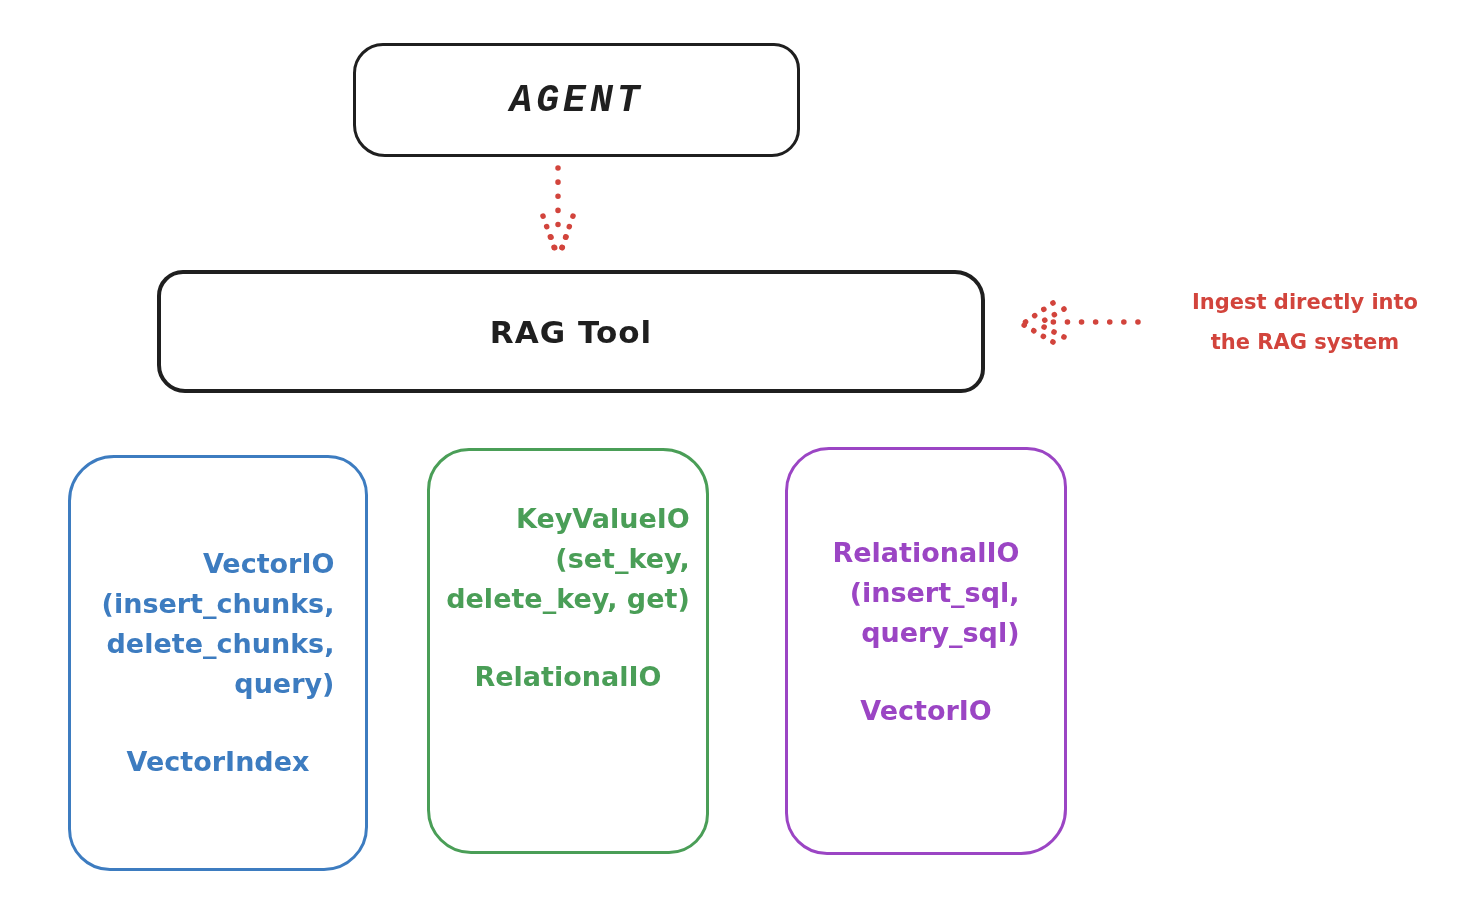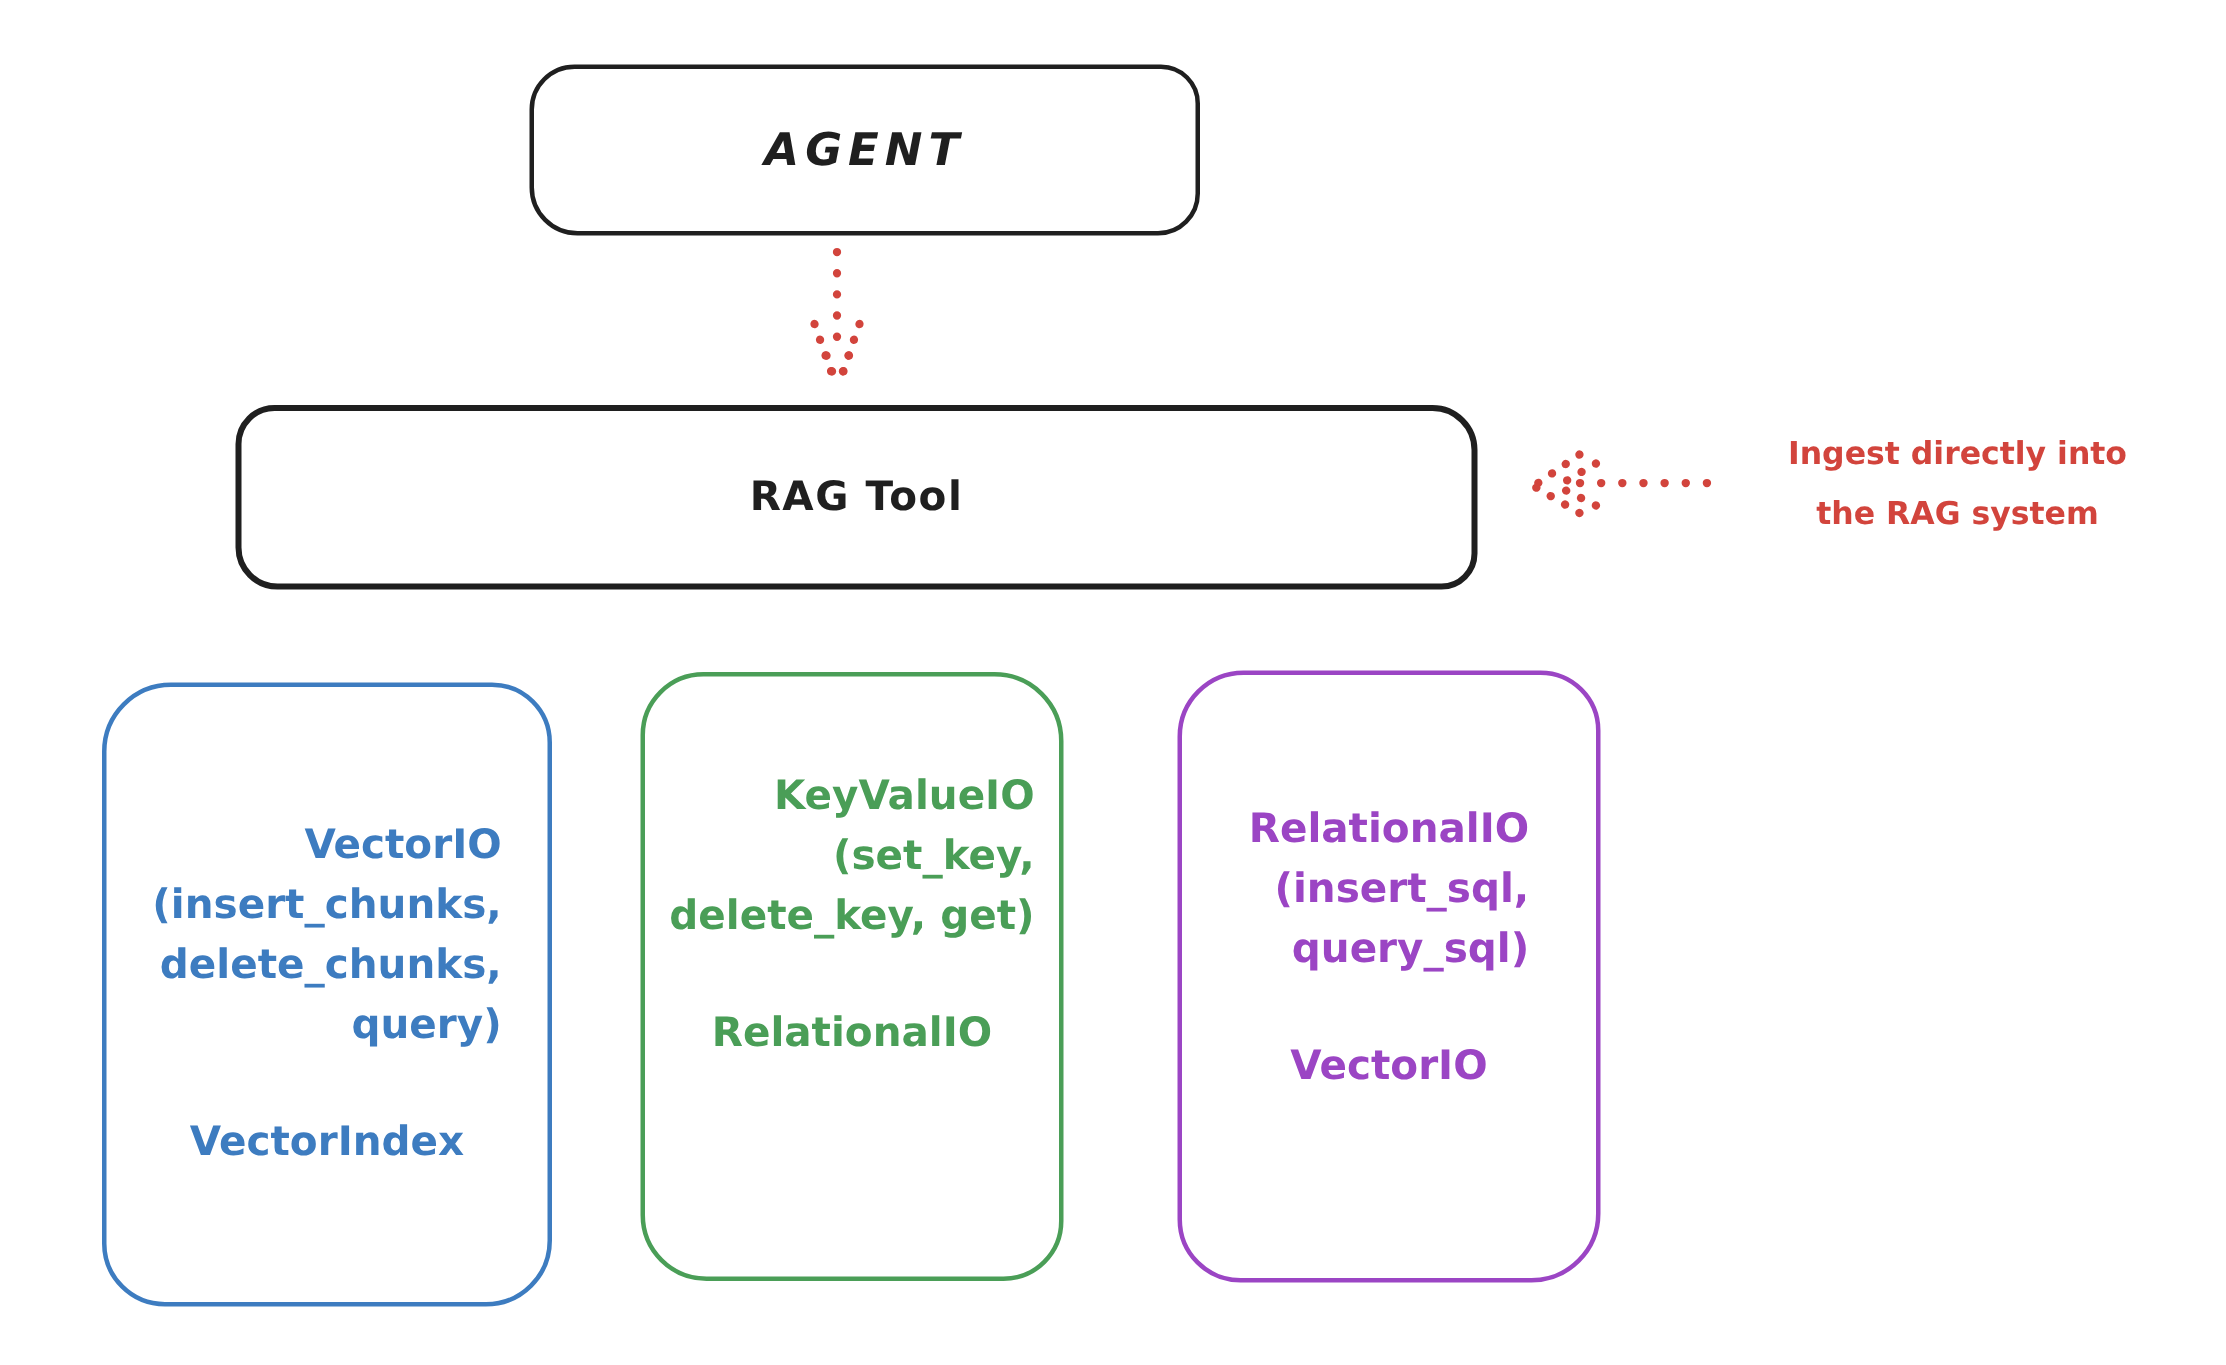--- a/index.html
+++ b/index.html
@@ -24,30 +24,31 @@
     background: #ffffff;
     box-sizing: border-box;
   }
   
   .agent-box {
     left: 353px; top: 43px; width: 447px; height: 114px;
     border: 3.5px solid #1f1f1f;
     border-radius: 30px 26px 28px 32px;
   }
   .agent-box span {
-    font-size: 30px; font-weight: 700; letter-spacing: 4px;
+    font-size: 38px; font-weight: 700; letter-spacing: 4px;
     font-style: italic;
+    font-family: Liberation Mono, monospace;
   }
   .rag-box {
     left: 157px; top: 270px; width: 828px; height: 123px;
     border: 4px solid #1f1f1f;
     border-radius: 26px 30px 24px 28px;
   }
   .rag-box span {
-    font-size: 27px; font-weight: 600; letter-spacing: 1px;
+    font-size: 31px; font-weight: 600; letter-spacing: 1px;
   }
   
   .annotation {
     position: absolute;
     left: 1140px; top: 282px; width: 330px;
     text-align: center;
     font-size: 21px; font-weight: 700; line-height: 40px;
     color: #d2443c;
     white-space: pre-line;
   }
@@ -74,21 +75,21 @@
     border: 3.5px solid #3d7cc0;
     border-radius: 46px 40px 44px 42px;
     color: #3d7cc0;
     padding-top: 86px;
   }
   .io-green {
     left: 427px; top: 448px; width: 282px; height: 406px;
     border: 3.5px solid #4a9e57;
     border-radius: 42px 46px 40px 44px;
     color: #4a9e57;
-    padding-top: 60px;
+    padding-top: 48px;
   }
   .io-purple {
     left: 785px; top: 447px; width: 282px; height: 408px;
     border: 3.5px solid #9b45c4;
     border-radius: 44px 40px 46px 42px;
     color: #9b45c4;
     padding-top: 83px;
   }
   
   .overlay {

